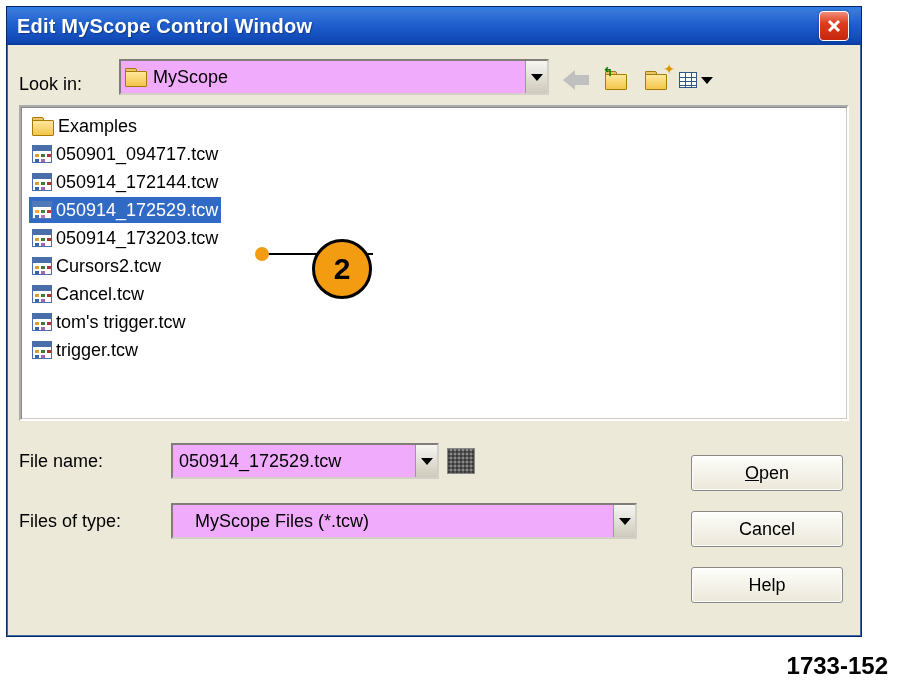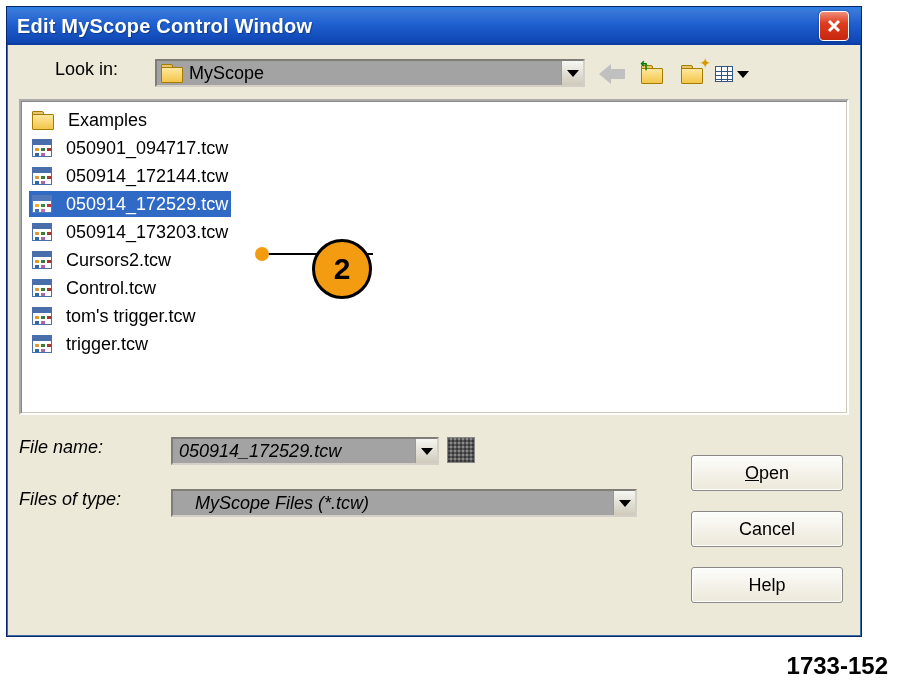--- a/index.html
+++ b/index.html
@@ -38,26 +38,26 @@
     background: linear-gradient(180deg,#f08f7a 0%,#e03c1e 40%,#c5270d 100%);
     border: 1px solid #fff;
     border-radius: 4px;
     display: flex; align-items: center; justify-content: center;
     box-shadow: 0 0 2px rgba(0,0,0,.5);
   }
   .close-btn svg { stroke: #fff; stroke-width: 3; }
   .body {
     padding: 14px 12px 10px 12px;
   }
-  .row { display: flex; align-items: flex-start; margin-left: 36px; }
+  .row { display: flex; align-items: flex-end; }
   .lookin-row { margin-bottom: 10px; }
   .lookin-label { width: 100px; }
   .dropdown {
-    height: 28px;
-    background: #a3a3a3;
+    height: 36px;
+    background: #f0abfc;
     border: 2px inset #d4d0c8;
     display: flex;
     align-items: center;
     position: relative;
   }
   .lookin-dropdown { width: 430px; margin-right: 10px; }
   .folder-icon-small {
     width: 22px; height: 18px; margin: 0 6px 0 4px;
     position: relative;
   }
@@ -133,21 +133,21 @@
     align-content: flex-start;
     gap: 2px 22px;
   }
   .file-item {
     display: flex; align-items: center;
     height: 26px;
     padding: 1px 3px;
   }
   .file-item.selected { background: #316ac5; color: #fff; }
   .file-item.selected .tcw-icon { filter: brightness(1.1); }
-  .file-label { margin-left: 14px; white-space: nowrap; }
+  .file-label { margin-left: 4px; white-space: nowrap; }
   .folder-icon {
     width: 22px; height: 18px; position: relative; flex-shrink: 0;
   }
   .folder-icon::before {
     content: "";
     position: absolute; left: 0; top: 0; width: 10px; height: 4px;
     background: #e8c76a; border: 1px solid #a67c00;
     border-radius: 1px 2px 0 0;
   }
   .folder-icon::after {
@@ -170,23 +170,22 @@
   .tcw-icon::after {
     content: "";
     position: absolute; left: 2px; top: 8px; width: 4px; height: 3px;
     background: #d93;
     box-shadow: 6px 0 #3a7a3a, 12px 0 #a33, 0 5px #36a, 6px 5px #a6a;
   }
   .bottom {
     margin-top: 22px;
   }
   .field-row {
-    display: flex; 
+    display: flex; align-items: center;
     margin-bottom: 24px;
-    font-style: italic;
   }
   .field-label { width: 152px; }
   .filename-dd { width: 268px; }
   .filetype-dd { width: 466px; }
   .keyboard-btn {
     width: 28px; height: 26px;
     margin-left: 8px;
     background: repeating-linear-gradient(0deg,#777,#777 2px,#bbb 2px,#bbb 4px),
                 repeating-linear-gradient(90deg,#777,#777 2px,#bbb 2px,#bbb 4px);
     background-blend-mode: multiply;
@@ -306,21 +305,21 @@
         <div class="file-item">
           <div class="tcw-icon"></div>
           <span class="file-label">050914_173203.tcw</span>
         </div>
         <div class="file-item">
           <div class="tcw-icon"></div>
           <span class="file-label">Cursors2.tcw</span>
         </div>
         <div class="file-item">
           <div class="tcw-icon"></div>
-          <span class="file-label">Control.tcw</span>
+          <span class="file-label">Cancel.tcw</span>
         </div>
         <div class="file-item">
           <div class="tcw-icon"></div>
           <span class="file-label">tom's trigger.tcw</span>
         </div>
         <div class="file-item">
           <div class="tcw-icon"></div>
           <span class="file-label">trigger.tcw</span>
         </div>
       </div>

